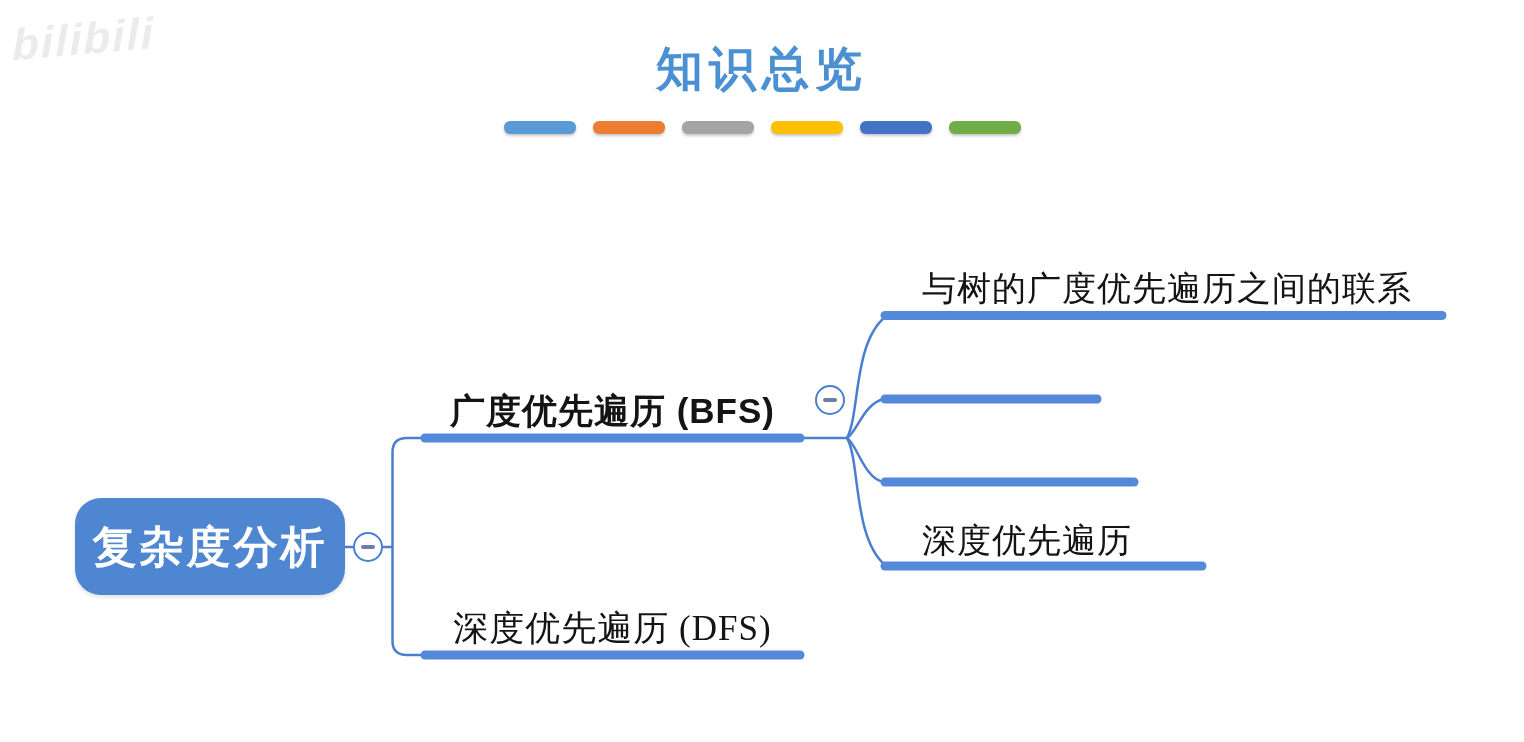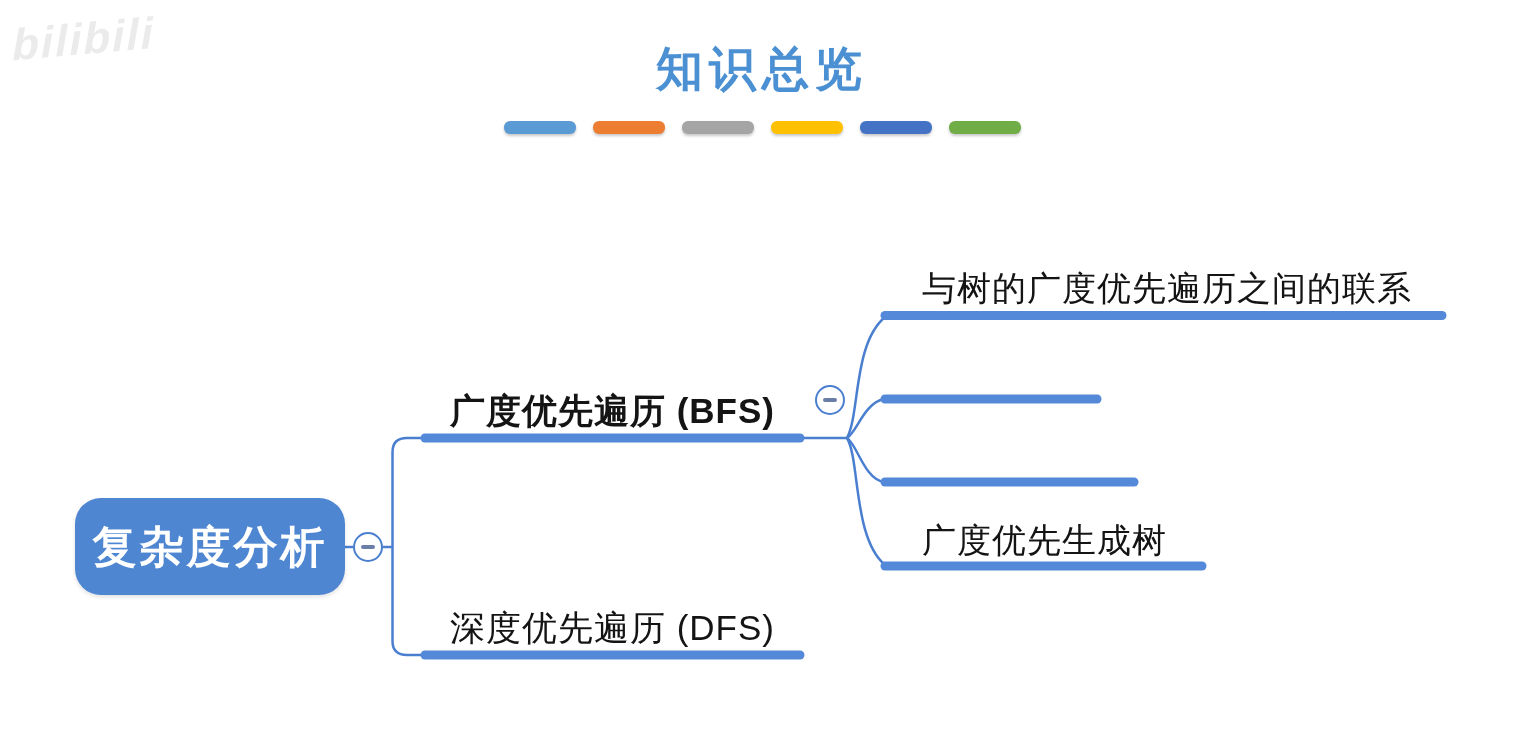--- a/index.html
+++ b/index.html
@@ -80,21 +80,21 @@
     position: absolute;
     left: 420px;
     width: 385px;
     text-align: center;
     font-size: 35px;
     color: #141414;
     letter-spacing: 1px;
     white-space: nowrap;
   }
   .branch-bfs { top: 388px; font-weight: bold; }
-  .branch-dfs { top: 605px; }
+  .branch-dfs { top: 605px; font-family: Liberation Serif, serif; }
   .child-label {
     position: absolute;
     left: 922px;
     font-size: 34px;
     color: #141414;
     letter-spacing: 1px;
     white-space: nowrap;
   }
   .child-1 { top: 266px; font-family: Liberation Mono, monospace; }
   .child-2 { top: 350px; }
@@ -167,15 +167,15 @@
     <span class="minus-bar"></span>
   </div>
   <div class="collapse-btn collapse-bfs">
     <span class="minus-bar"></span>
   </div>
 
   <div class="branch-label branch-bfs">广度优先遍历 (BFS)</div>
   <div class="branch-label branch-dfs">深度优先遍历 (DFS)</div>
 
   <div class="child-label child-1">与树的广度优先遍历之间的联系</div>
-  <div class="child-label child-4">广度优先生成树</div>
+  <div class="child-label child-4">深度优先遍历</div>
 
 </div>
 
 </body></html>

